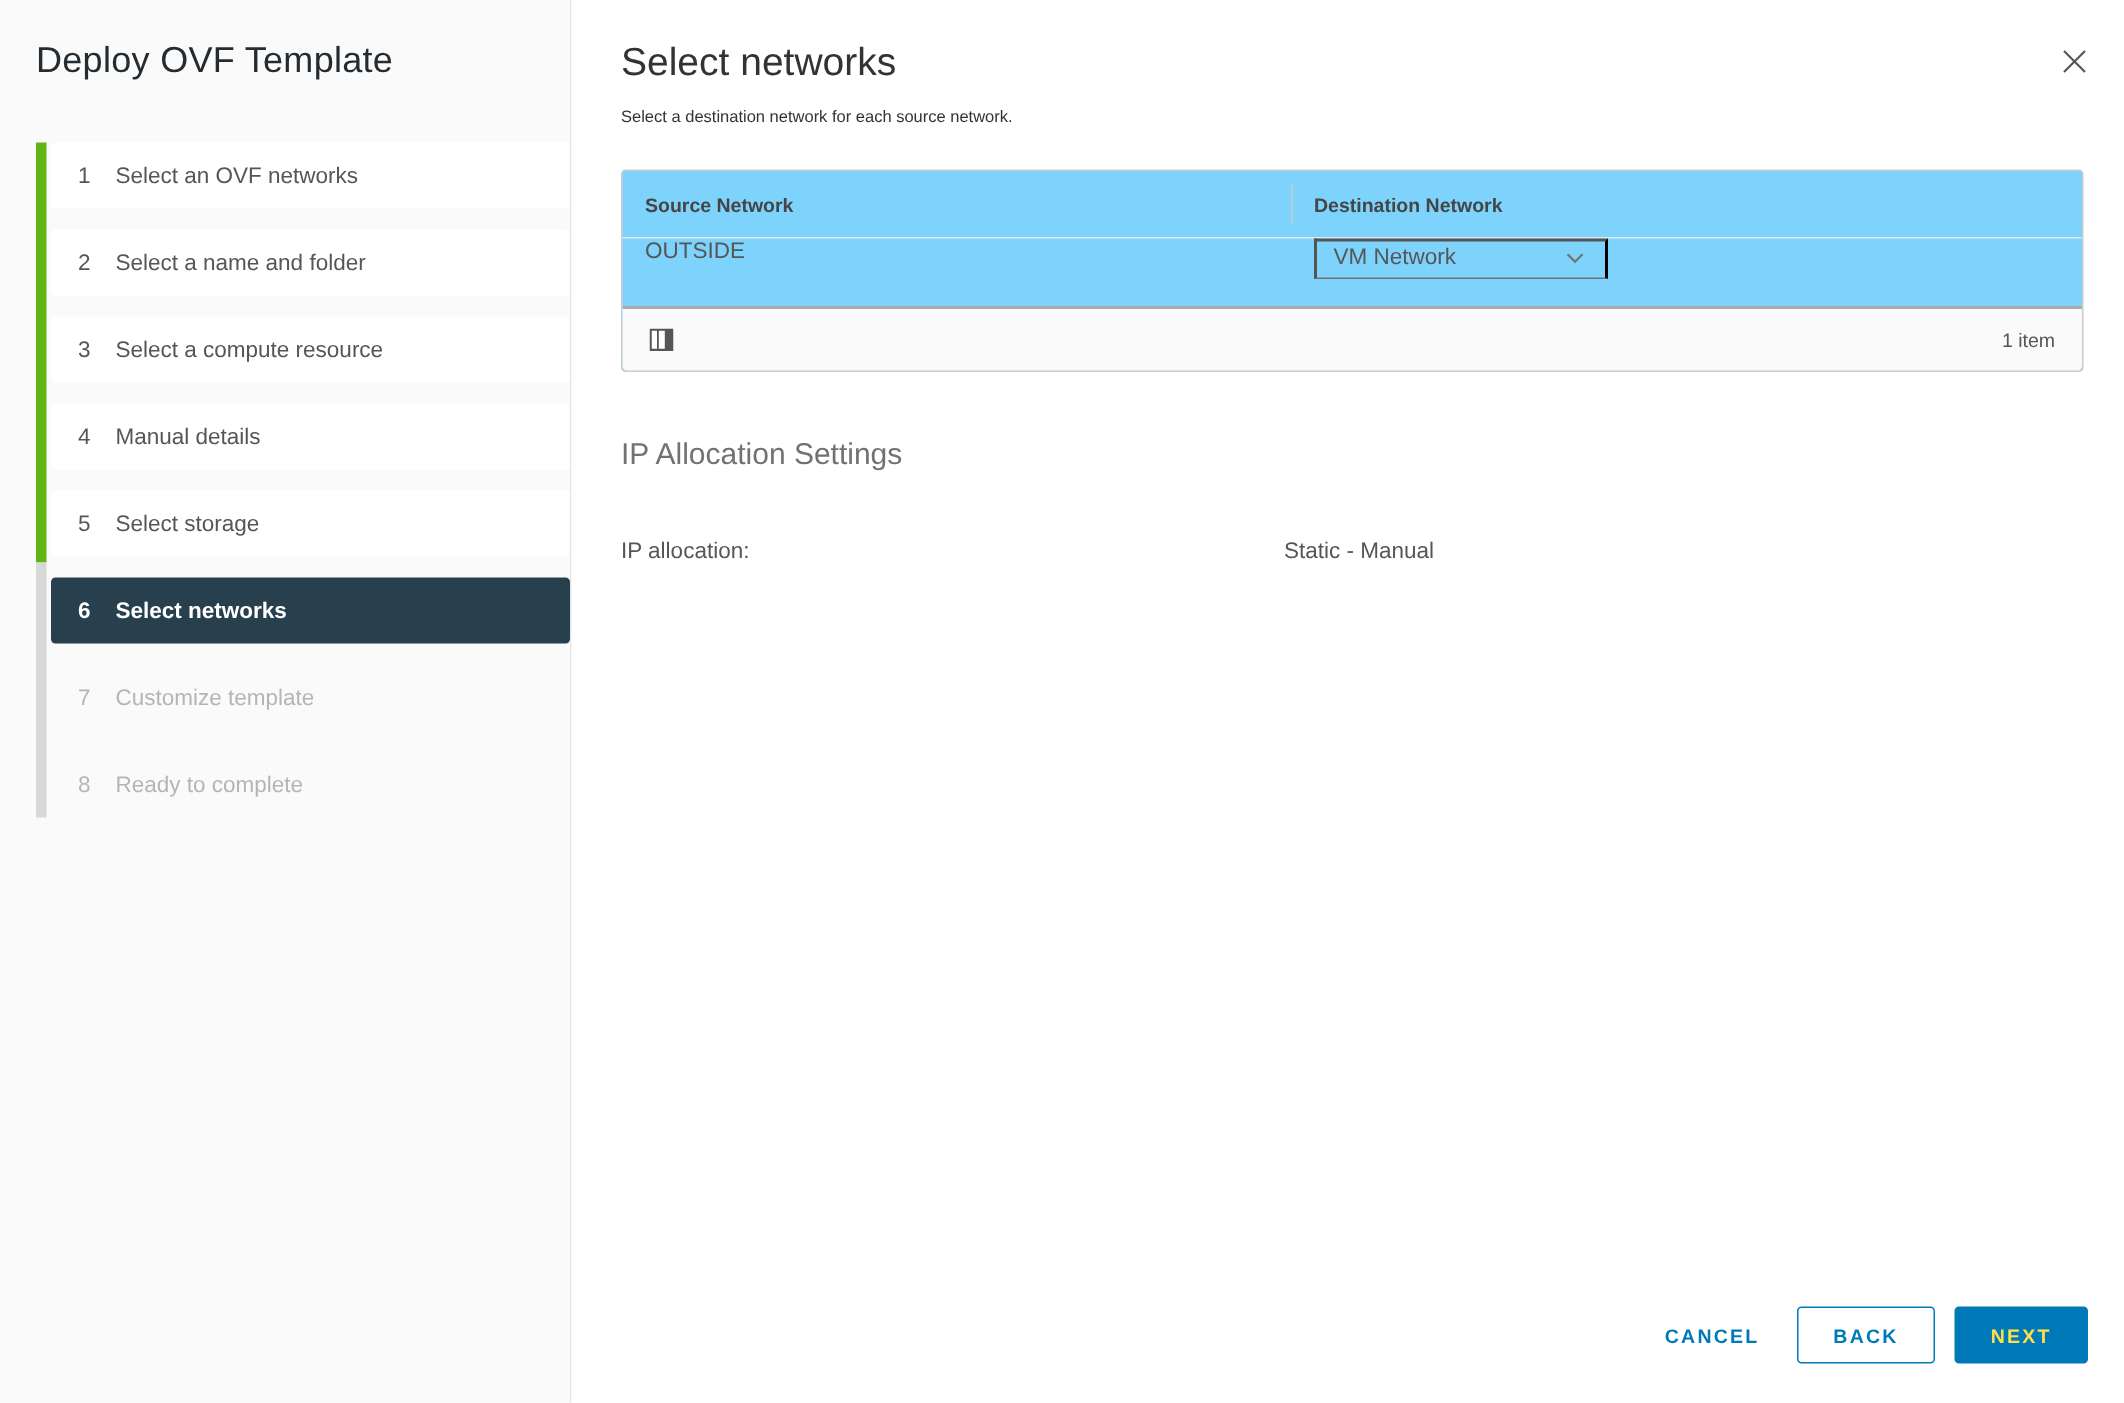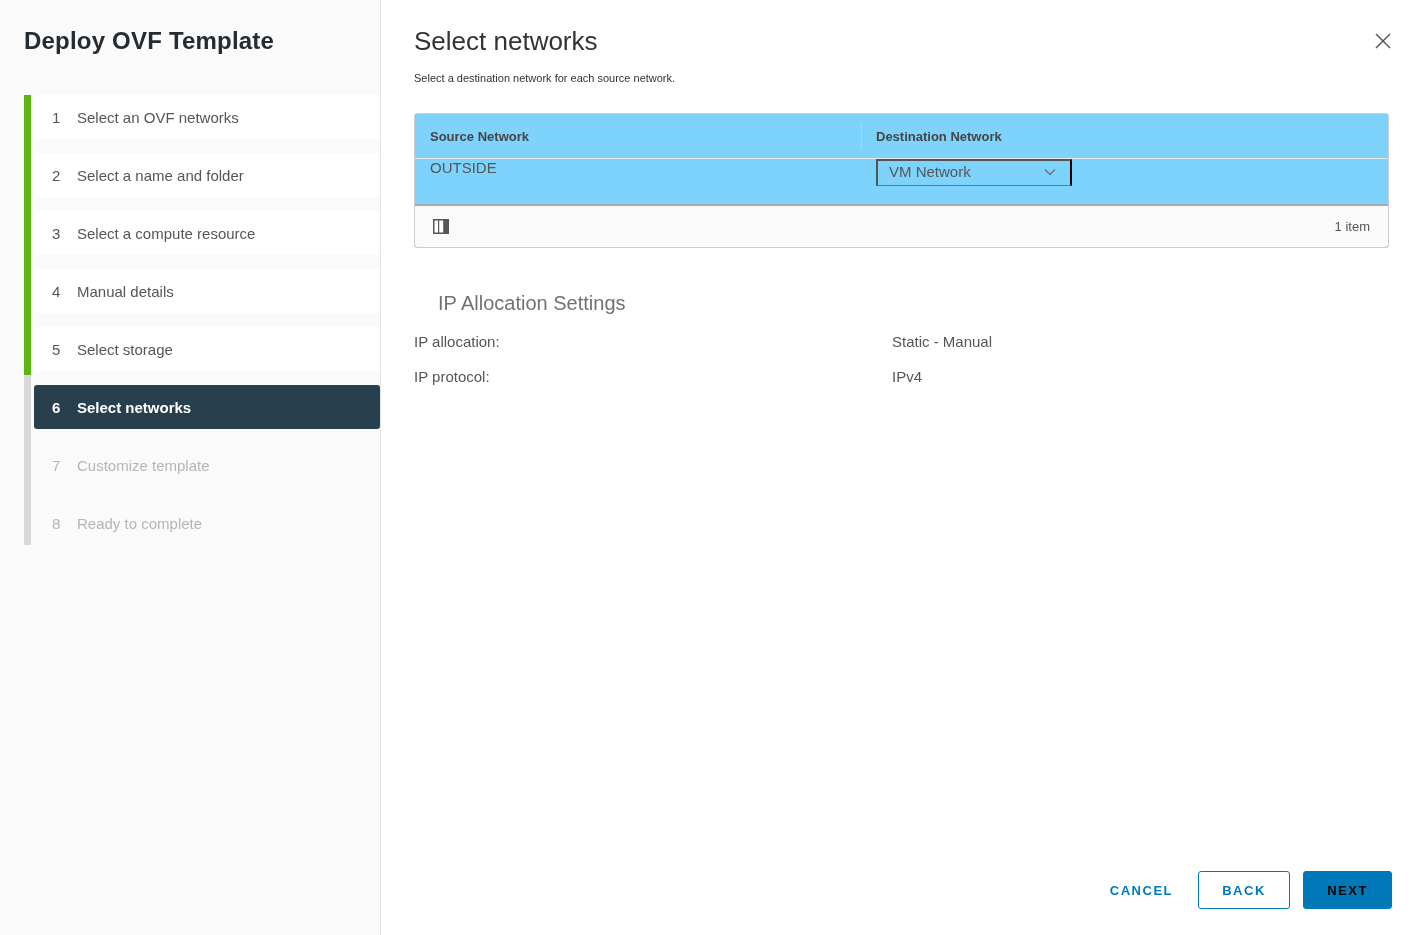--- a/index.html
+++ b/index.html
@@ -14,21 +14,21 @@
 
   
   .sidebar {
     width: 381px; min-width: 381px; height: 100%;
     background: #fafafa;
     border-right: 1px solid #e3e3e3;
     position: relative;
   }
   .wizard-title {
     padding: 27px 20px 0 24px;
-    font-size: 24px; font-weight: 700; color: #242c31;
+    font-size: 24px; font-weight: 400; color: #242c31;
     letter-spacing: 0.2px;
   }
   .steps-wrap { position: relative; margin-top: 40px; }
   .progress-bar { position: absolute; left: 24px; width: 7px; z-index: 0; }
   .progress-bar.green { top: 0; height: 280px; background: #60b515; }
   .progress-bar.gray  { top: 280px; height: 170px; background: #d8d8d8; }
   .steps { position: relative; z-index: 1; margin-left: 34px; }
   .step {
     height: 44px; margin-bottom: 14px;
     display: flex; align-items: center;
@@ -89,39 +89,39 @@
     border-top: 2px solid #ababab;
     border-radius: 0 0 3px 3px;
     display: flex; align-items: center; justify-content: space-between;
     padding: 16px 18px;
   }
   .columns-btn { background: none; border: none; cursor: pointer; display: flex; align-items: center; padding: 0; }
   .item-count { font-size: 13px; color: #565656; }
 
   
   .ip-section { margin-top: 44px; }
-  .ip-heading { font-size: 20px; font-weight: 400; color: #727272; margin-left: 24px; }
-  .kv-row { display: flex; margin-top: 18px; font-size: 15px; color: #565656; gap: 36px; }
+  .ip-heading { font-size: 20px; font-weight: 400; color: #727272; }
+  .kv-row { display: flex; margin-top: 44px; font-size: 15px; color: #565656; }
   .kv-label { width: 442px; flex: none; }
   .kv-value { flex: 1; }
 
   
   .footer-actions {
     position: absolute; right: 24px; bottom: 26px;
     display: flex; align-items: center;
   }
   .btn {
     font-family: "Liberation Sans", sans-serif;
     font-size: 13px; font-weight: 700; letter-spacing: 1.5px;
     border-radius: 3px; cursor: pointer;
     height: 38px; display: inline-flex; align-items: center; justify-content: center;
   }
   .btn.link { color: #0079b8; background: none; border: none; padding: 0 20px; margin-right: 5px; }
   .btn.outline { color: #0079b8; background: #fff; border: 1px solid #0079b8; min-width: 92px; padding: 0 18px; margin-right: 13px; }
-  .btn.solid { color: #000000; background: #0079b8; border: 1px solid #0079b8; min-width: 89px; padding: 16px 18px; }
+  .btn.solid { color: #fde047; background: #0079b8; border: 1px solid #0079b8; min-width: 89px; padding: 16px 18px; }
 
   svg { display: block; }
 </style>
 </head>
 <body>
 
 <div class="dialog">
 
   <aside class="sidebar">
     <h1 class="wizard-title">Deploy OVF Template</h1>
@@ -206,24 +206,20 @@
         <span class="item-count">1 item</span>
       </div>
     </div>
 
     <div class="ip-section">
       <h3 class="ip-heading">IP Allocation Settings</h3>
       <div class="kv-row">
         <span class="kv-label">IP allocation:</span>
         <span class="kv-value">Static - Manual</span>
       </div>
-      <div class="kv-row">
-        <span class="kv-label">IP protocol:</span>
-        <span class="kv-value">IPv4</span>
-      </div>
     </div>
 
     <div class="footer-actions">
       <button class="btn link">CANCEL</button>
       <button class="btn outline">BACK</button>
       <button class="btn solid">NEXT</button>
     </div>
   </section>
 
 </div>

